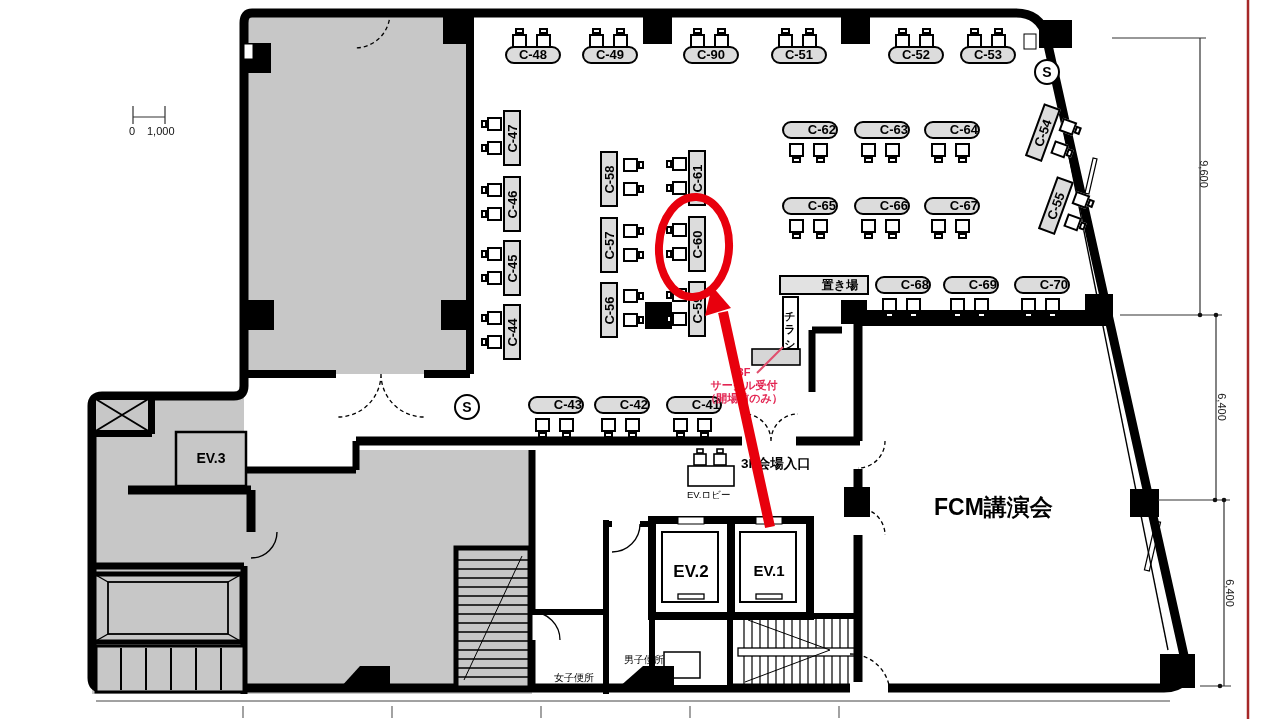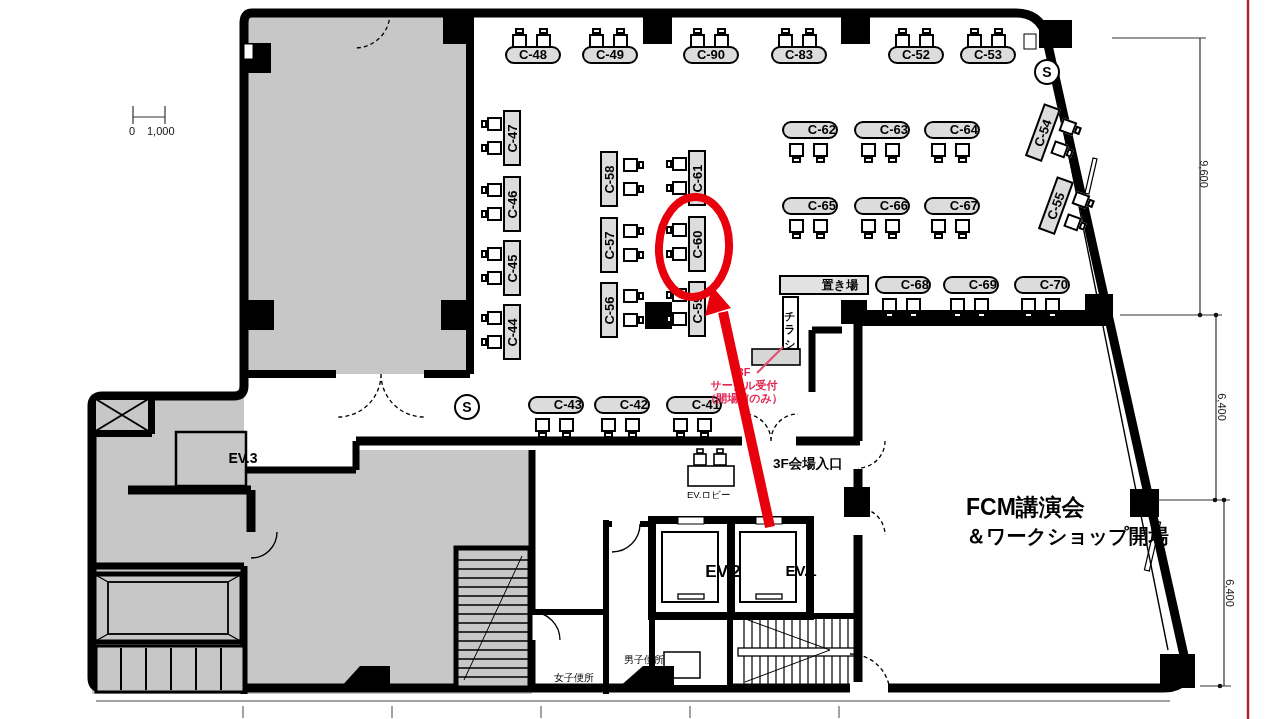--- a/index.html
+++ b/index.html
@@ -25,21 +25,21 @@
   .bd::before{left:1px;bottom:-8px;width:5px;height:2px;}
   .bl::before{top:1px;left:-8px;width:2px;height:4px;}
   .br::before{top:1px;right:-8px;width:2px;height:4px;}
   .h-up .c1{left:7px;top:6px;}  .h-up .c2{left:31px;top:6px;}
   .h-down .c1{left:7px;top:22px;} .h-down .c2{left:31px;top:22px;}
   .v-left .c1{left:2px;top:7px;} .v-left .c2{left:2px;top:31px;}
   .v-right .c1{left:23px;top:7px;} .v-right .c2{left:23px;top:31px;}
   .rot{transform:rotate(20deg);transform-origin:10px 10px;}
   
   .t{position:absolute;z-index:3;color:#000;white-space:nowrap;}
-  .bold{font-weight:bold;margin-left:32px;}
+  .bold{font-weight:bold;}
   .ctr{text-align:center;}
   .scircle{position:absolute;z-index:3;width:22px;height:22px;border:2px solid #000;border-radius:50%;
            background:#fff;text-align:center;font-weight:bold;font-size:14px;line-height:22px;}
   .okibox{position:absolute;z-index:3;background:#e2e2e2;border:2px solid #000;text-align:center;
           font-weight:bold;font-size:12px;line-height:16px;padding-left:32px;}
   .chibox{position:absolute;z-index:3;background:#fff;border:2px solid #000;
           font-weight:bold;font-size:11px;writing-mode:vertical-rl;text-align:center;
           letter-spacing:2px;padding-top:3px;}
   .note{position:absolute;z-index:6;text-align:center;font-weight:bold;font-size:11px;
         line-height:13px;letter-spacing:0;}
@@ -191,21 +191,21 @@
       <div class="tbl">C-49</div>
     </div>
 <div class="booth h h-up" style="left:683px;top:28px">
       <i class="ch bu c1"></i>
       <i class="ch bu c2"></i>
       <div class="tbl">C-90</div>
     </div>
 <div class="booth h h-up" style="left:771px;top:28px">
       <i class="ch bu c1"></i>
       <i class="ch bu c2"></i>
-      <div class="tbl">C-83</div>
+      <div class="tbl">C-51</div>
     </div>
 <div class="booth h h-up" style="left:888px;top:28px">
       <i class="ch bu c1"></i>
       <i class="ch bu c2"></i>
       <div class="tbl">C-52</div>
     </div>
 <div class="booth h h-up" style="left:960px;top:28px">
       <i class="ch bu c1"></i>
       <i class="ch bu c2"></i>
       <div class="tbl">C-53</div>
@@ -354,21 +354,20 @@
     </div>
 <div class="booth v v-right rot" style="left:1053px;top:179px">
       <div class="tbl">
         <span class="vtxt">C-55</span>
       </div>
       <i class="ch br c1"></i>
       <i class="ch br c2"></i>
     </div>
 
 <div class="t bold" style="left:934px;top:492px;font-size:23px">FCM講演会</div>
-<div class="t bold" style="left:934px;top:523px;font-size:20px">＆ワークショップ開場</div>
 <div class="t bold" style="left:741px;top:455px;font-size:13.5px">3F会場入口</div>
 <div class="t" style="left:687px;top:489px;font-size:9.5px">EV.ロビー</div>
 <div class="t bold ctr" style="left:654px;top:562px;width:74px;font-size:17px">EV.2</div>
 <div class="t bold ctr" style="left:732px;top:562px;width:74px;font-size:15px">EV.1</div>
 <div class="t bold ctr" style="left:176px;top:450px;width:70px;font-size:14px">EV.3</div>
 <div class="t" style="left:554px;top:671px;font-size:10px">女子便所</div>
 <div class="t" style="left:624px;top:653px;font-size:10px">男子便所</div>
 <div class="okibox" style="left:779px;top:275px;width:54px;height:16px">置き場</div>
 <div class="chibox" style="left:782px;top:296px;width:13px;height:47px">チラシ</div>
 <div class="scircle" style="left:1034px;top:59px">S</div>

